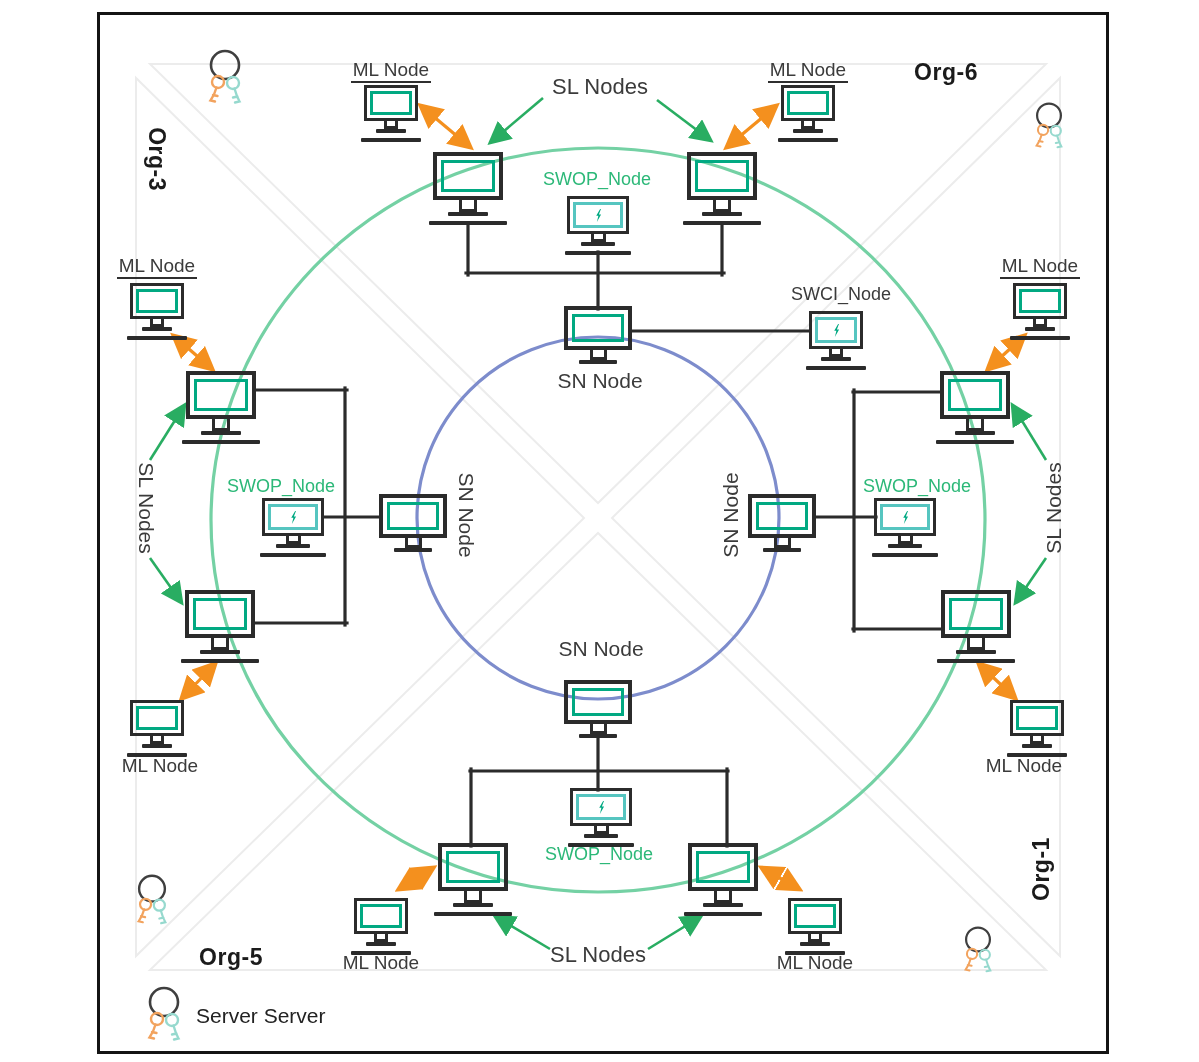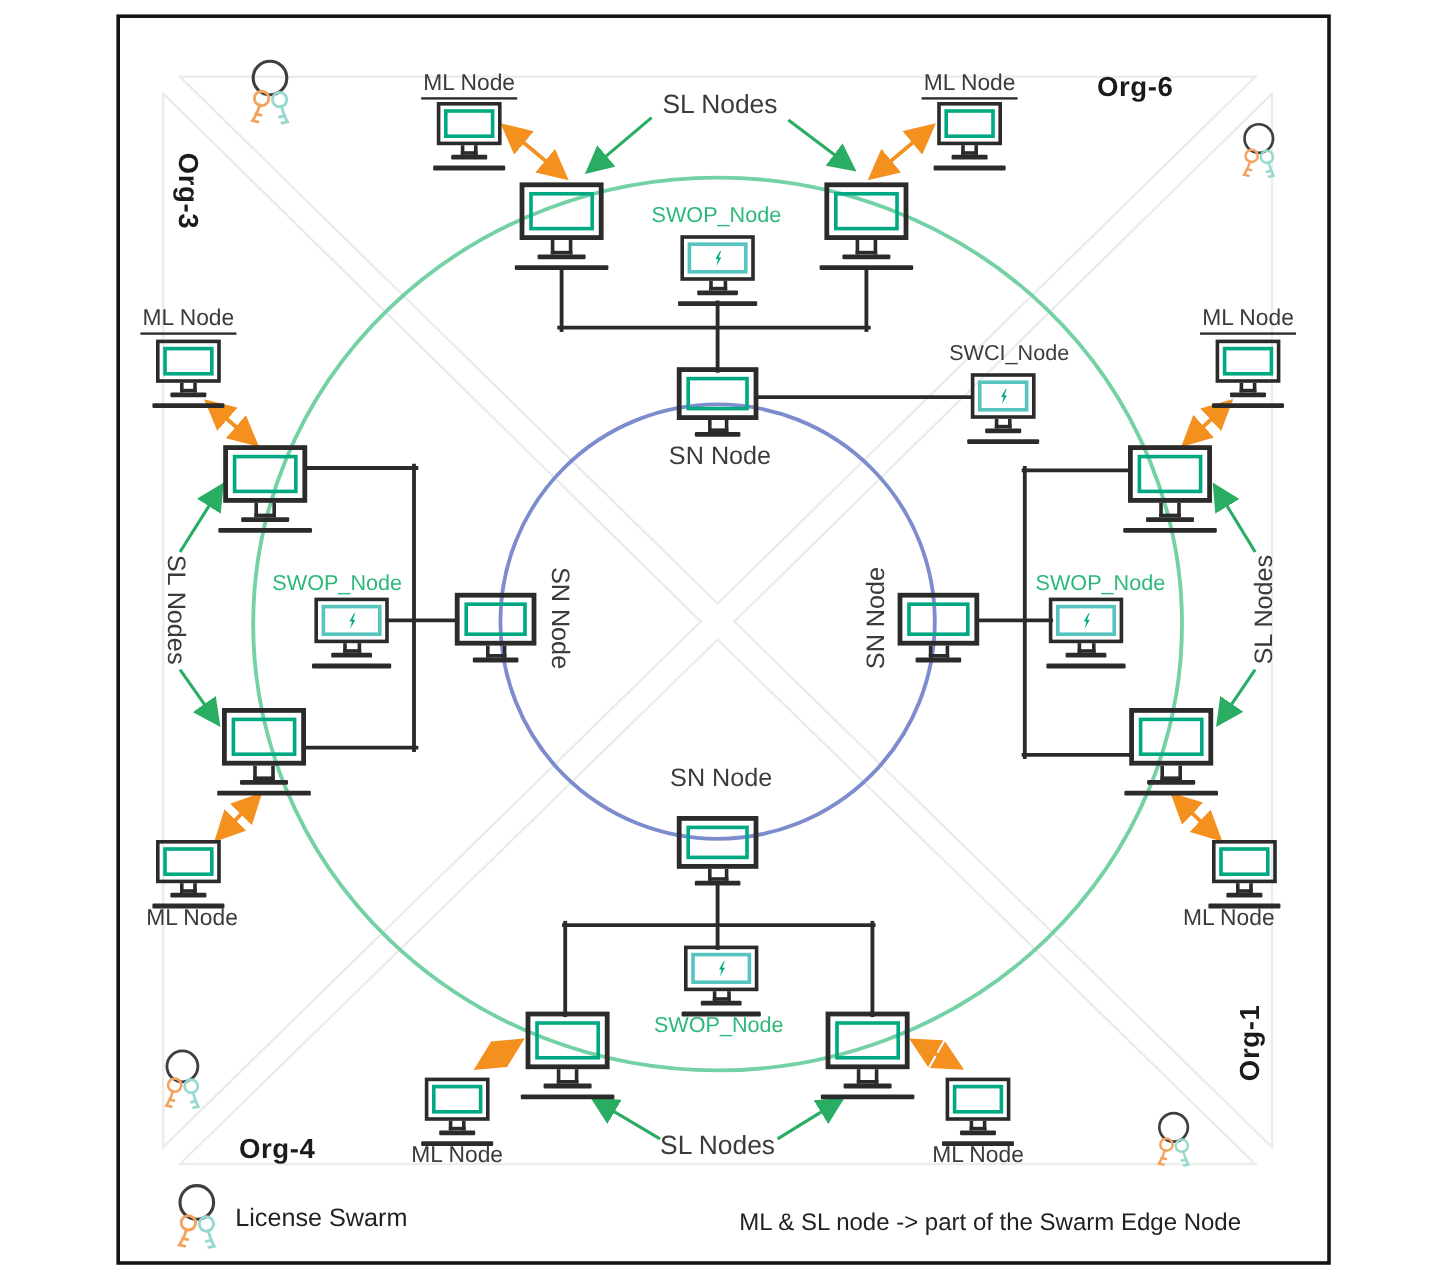--- a/index.html
+++ b/index.html
@@ -84,22 +84,21 @@
         <line x1="979" y1="664" x2="1015" y2="698" marker-start="url(#mo)" marker-end="url(#mo)"></line>
         <line x1="433" y1="868" x2="399" y2="889" marker-start="url(#mo)" marker-end="url(#mo)"></line>
         <line x1="762" y1="868" x2="799" y2="889" marker-start="url(#mo)" marker-end="url(#mo)"></line>
       </g>
       <use href="#keydef" transform="translate(201,48) scale(1)"></use>
       <use href="#keydef" transform="translate(1028.6,101) scale(0.85)"></use>
       <use href="#keydef" transform="translate(129.92,873) scale(0.92)"></use>
       <use href="#keydef" transform="translate(957.6,925) scale(0.85)"></use>
       <use href="#keydef" transform="translate(140,985) scale(1)"></use>
     </svg>
-  <div class="legend-text" id="legend-license" style="left:196px;top:1004px;font-size:21px;">License Swarm</div>
-  <div class="legend-text" id="legend-note" style="left:616px;top:1008px;font-size:20px;">ML &amp; SL node -&gt; part of the Swarm Edge Node</div>
+  <div class="legend-text" id="legend-license" style="left:196px;top:1004px;font-size:21px;">Server Server</div>
 <div class="monitor" style="left: 364px; top: 85px; width: 54px; height: 36px; border: 3px solid rgb(43, 43, 43);">
       <div class="screen" style="inset: 3px; border: 3px solid rgb(1, 169, 130);"></div>
     </div>
     <div class="neck" style="left: 384px; top: 121px; width: 14px; height: 8px; border-width: 3px; border-color: rgb(43, 43, 43);"></div>
     <div class="bar" style="left: 376px; top: 129px; width: 30px; background: rgb(43, 43, 43);"></div>
     <div class="bar" style="left: 361px; top: 138px; width: 60px; background: rgb(43, 43, 43);"></div>
     <div class="monitor" style="left: 781px; top: 85px; width: 54px; height: 36px; border: 3px solid rgb(43, 43, 43);">
       <div class="screen" style="inset: 3px; border: 3px solid rgb(1, 169, 130);"></div>
     </div>
     <div class="neck" style="left: 801px; top: 121px; width: 14px; height: 8px; border-width: 3px; border-color: rgb(43, 43, 43);"></div>
@@ -275,15 +274,15 @@
     <div class="lbl" style="left: 281px; top: 477px; font-size: 18px; color: rgb(44, 184, 120);">SWOP_Node</div>
     <div class="lbl" style="left: 917px; top: 477px; font-size: 18px; color: rgb(44, 184, 120);">SWOP_Node</div>
     <div class="lbl" style="left: 599px; top: 845px; font-size: 18px; color: rgb(44, 184, 120);">SWOP_Node</div>
     <div class="lbl" style="left: 841px; top: 285px; font-size: 18px;">SWCI_Node</div>
     <div class="lbl" style="left: 600px; top: 370px; font-size: 21px;">SN Node</div>
     <div class="lbl" style="left: 601px; top: 638px; font-size: 21px;">SN Node</div>
     <div class="lbl" style="left: 466px; top: 504px; font-size: 21px; transform: rotate(90deg);">SN Node</div>
     <div class="lbl" style="left: 731px; top: 504px; font-size: 21px; transform: rotate(-90deg);">SN Node</div>
     <div class="lbl" style="left: 157px; top: 147px; font-size: 23px; font-weight: bold; color: rgb(27, 27, 27); letter-spacing: 0.5px; transform: rotate(90deg);">Org-3</div>
     <div class="lbl" style="left: 946px; top: 60px; font-size: 23px; font-weight: bold; color: rgb(27, 27, 27); letter-spacing: 0.5px;">Org-6</div>
-    <div class="lbl" style="left: 231px; top: 945px; font-size: 23px; font-weight: bold; color: rgb(27, 27, 27); letter-spacing: 0.5px;">Org-4</div>
+    <div class="lbl" style="left: 231px; top: 945px; font-size: 23px; font-weight: bold; color: rgb(27, 27, 27); letter-spacing: 0.5px;">Org-5</div>
     <div class="lbl" style="left: 1041px; top: 857px; font-size: 23px; font-weight: bold; color: rgb(27, 27, 27); letter-spacing: 0.5px; transform: rotate(-90deg);">Org-1</div>
   </div>
 
 </body></html>

